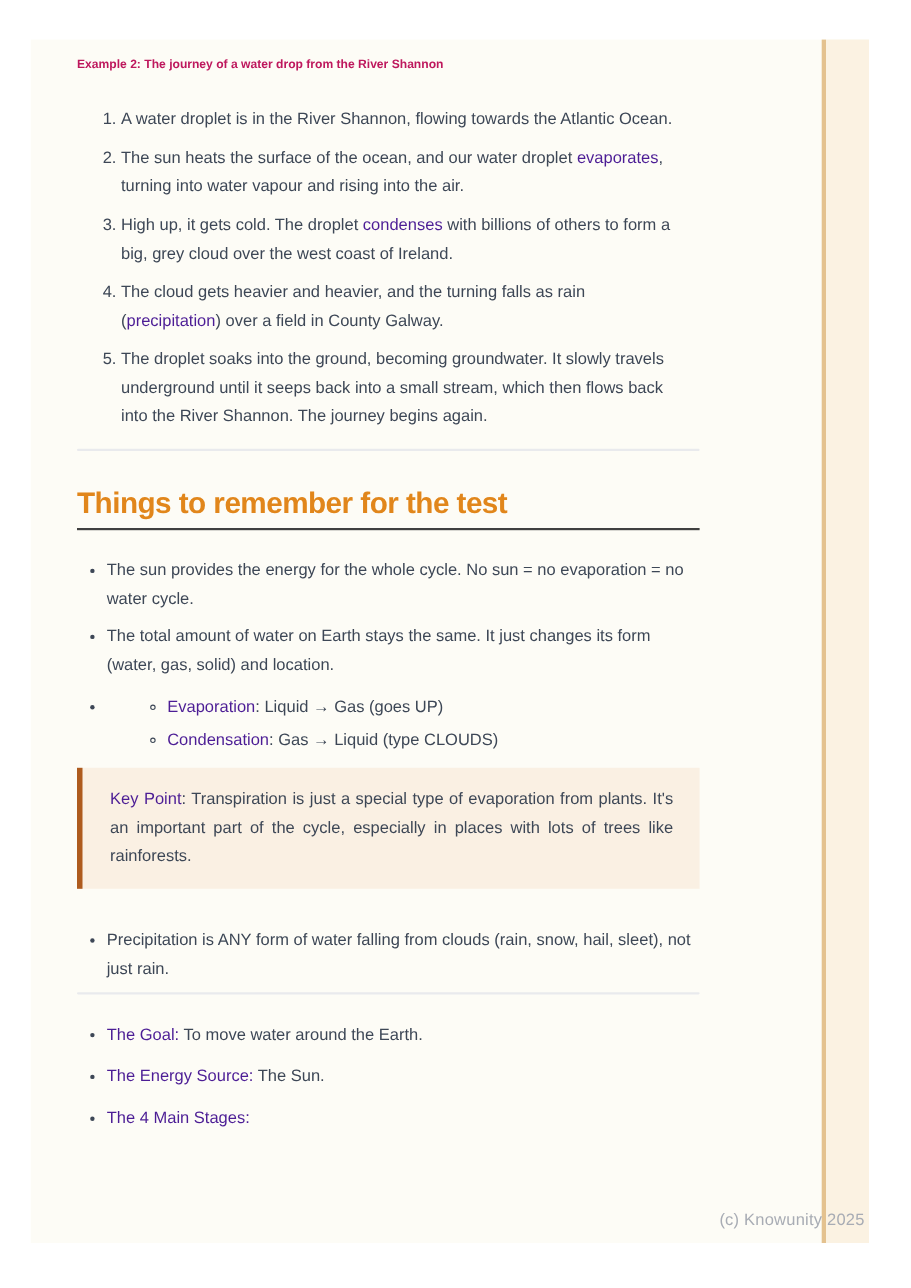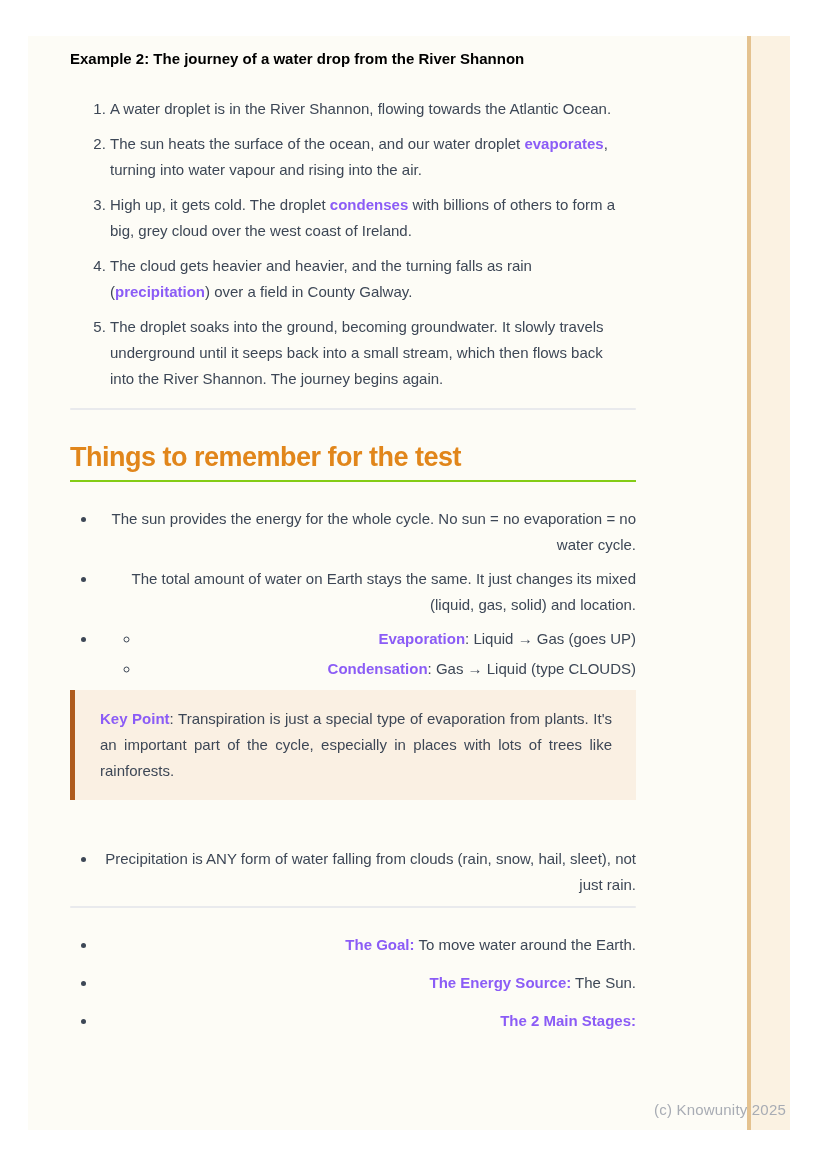--- a/index.html
+++ b/index.html
@@ -32,65 +32,65 @@
     position: absolute;
     left: 42px; top: 0;
     width: 566px;
     padding-top: 12px;
     color: #3D4756;
     font-size: 15px;
     line-height: 26px;
   }
   .example-heading {
     margin: 0 0 26px 0;
-    font-size: 15px;
+    font-size: 11px;
     font-weight: 700;
-    color: #000000;
+    color: #be185d;
     line-height: 22px;
   }
   ol.steps {
     margin: 16px; padding: 0 0 0 24px;
   }
   ol.steps li { margin-bottom: 9px; }
   ul.bullets {
     margin: 24px 0 0 0;
     padding: 0 0 0 27px;
     list-style: disc;
   }
-  ul.bullets > li { margin-bottom: 8px; text-align: right; }
+  ul.bullets > li { margin-bottom: 8px; }
   ul.sub {
-    margin: 0; padding: 0 0 0 43px;
+    margin: 12px; padding: 0 0 0 43px;
     list-style: circle;
   }
   ul.sub li { margin: 0 0 4px 0; }
-  strong { color: #8b5cf6; font-weight: 700; }
+  strong { color: #4c1d95; font-weight: 400; }
   .divider {
     height: 2px;
     margin-top: 6px;
     background: #E9EAED;
     border-radius: 1px;
   }
   h2.section-heading {
     margin: 30px 0 0 0;
     padding-bottom: 6px;
     font-size: 27px;
     line-height: 34px;
     font-weight: 700;
     letter-spacing: -0.5px;
     color: #E1861B;
-    border-bottom: 2px solid #84cc16;
+    border-bottom: 2px solid #404040;
   }
   .callout {
     margin-top: 0px;
     background: #FAF0E3;
     border-left: 5px solid #AE5B1E;
     padding: 16px 24px 16px 25px;
     text-align: justify;
   }
-  ul.extra { margin-top: 46px; }
+  ul.extra { margin-top: 34px; }
   ul.summary > li { margin-bottom: 12px; }
   .watermark {
     position: absolute;
     top: 1101px; right: 42px;
     font-size: 15px;
     color: #A8ACB4;
     letter-spacing: 0.2px;
     z-index: 5;
   }
 </style>
@@ -109,40 +109,40 @@
         <li><span>The cloud gets heavier and heavier, and the turning falls as rain (</span><strong>precipitation</strong><span>) over a field in County Galway.</span></li>
         <li><span>The droplet soaks into the ground, becoming groundwater. It slowly travels underground until it seeps back into a small stream, which then flows back into the River Shannon. The journey begins again.</span></li>
       </ol>
 
     <div class="divider"></div>
 
     <h2 class="section-heading">Things to remember for the test</h2>
 
     <ul class="bullets">
         <li><span>The sun provides the energy for the whole cycle. No sun = no evaporation = no water cycle.</span></li>
-        <li><span>The total amount of water on Earth stays the same. It just changes its mixed (liquid, gas, solid) and location.</span></li>
+        <li><span>The total amount of water on Earth stays the same. It just changes its form (water, gas, solid) and location.</span></li>
         <li><ul class="sub">
             <li><strong>Evaporation</strong><span>: Liquid → Gas (goes UP)</span></li>
             <li><strong>Condensation</strong><span>: Gas → Liquid (type CLOUDS)</span></li>
           </ul></li>
       </ul>
 
     <div class="callout"><strong>Key Point</strong><span>: Transpiration is just a special type of evaporation from plants. It's an important part of the cycle, especially in places with lots of trees like rainforests.</span></div>
 
     <ul class="bullets extra">
         <li><span>Precipitation is ANY form of water falling from clouds (rain, snow, hail, sleet), not just rain.</span></li>
       </ul>
 
     <div class="divider"></div>
 
 
     <ul class="bullets summary">
         <li><strong>The Goal:</strong><span> To move water around the Earth.</span></li>
         <li><strong>The Energy Source:</strong><span> The Sun.</span></li>
-        <li><strong>The 2 Main Stages:</strong></li>
+        <li><strong>The 4 Main Stages:</strong></li>
       </ul>
 
   </div>
 
   <div class="strip-line"></div>
   <div class="strip"></div>
 </div>
 
 <div class="watermark">(c) Knowunity 2025</div>
 

